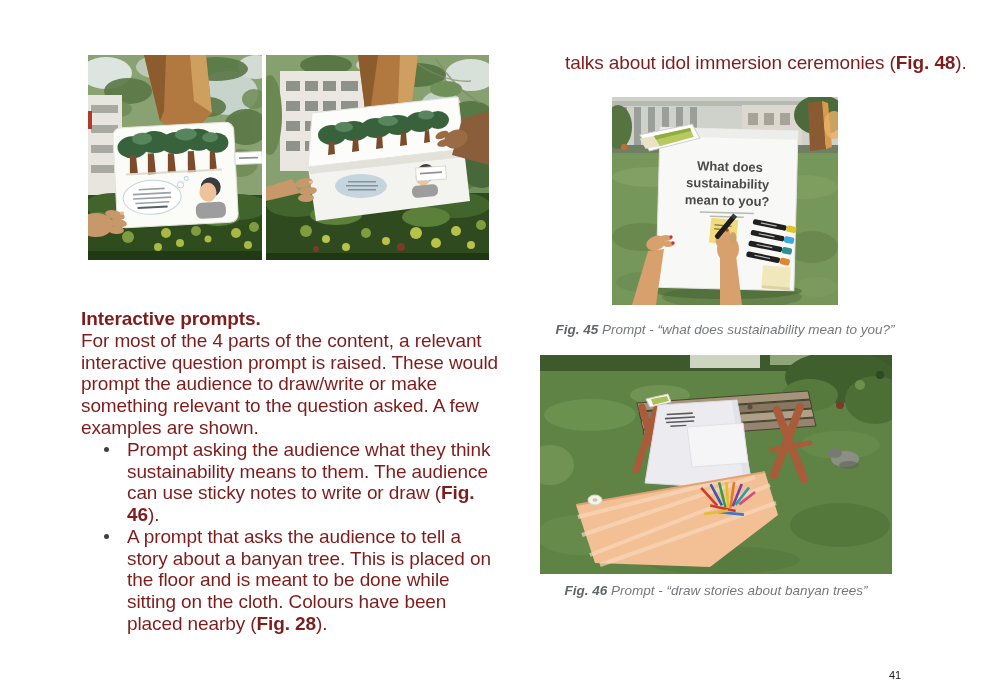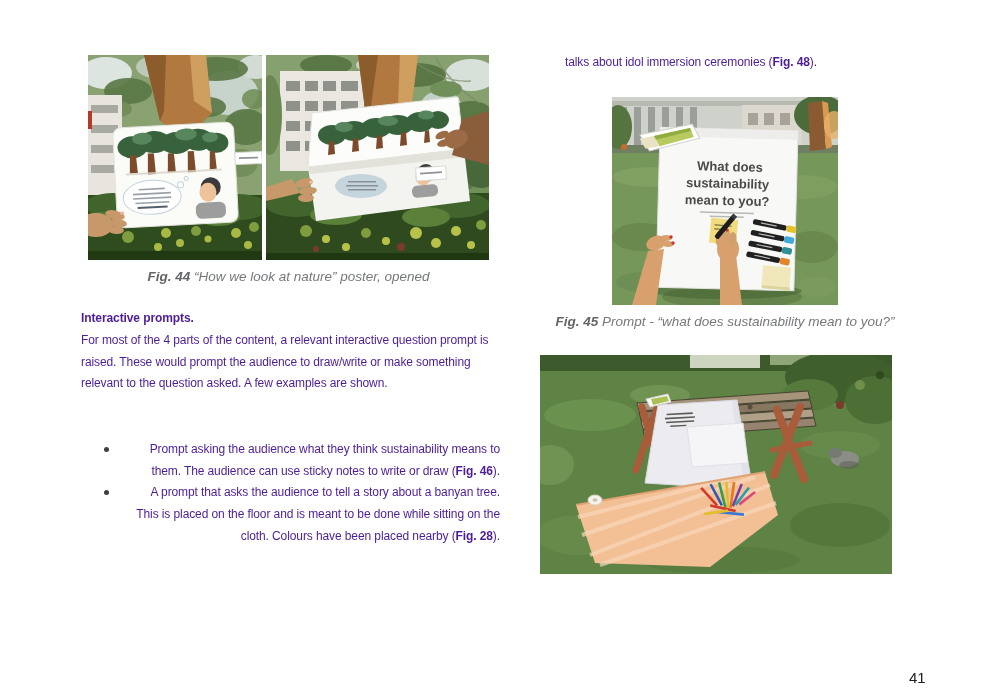--- a/index.html
+++ b/index.html
@@ -1,30 +1,30 @@
 <!DOCTYPE html>
 <html><head>
 <meta charset="utf-8">
 <style>
   html,body{margin:0;padding:0;background:#ffffff;}
   .page{position:relative;width:1000px;height:700px;background:#ffffff;overflow:hidden;
         font-family:"Liberation Sans", sans-serif;color:#3c4043;}
   .abs{position:absolute;}
   .photo{position:absolute;overflow:hidden;}
   .photo svg{display:block;}
-  .body-text{font-size:12px;line-height:21.7px;letter-spacing:-0.1px;color:#4c1d95;}
+  .body-text{font-size:19px;line-height:21.7px;letter-spacing:-0.1px;color:#7f1d1d;}
   .heading{font-weight:700;}
   .caption{font-size:13.5px;font-style:italic;color:#75787b;text-align:center;}
   .caption .cap-label{font-weight:700;color:#636669;}
   .figref{font-weight:700;}
   .bullets{position:absolute;left:104px;top:439px;width:396px;}
-  .bullet-item{display:flex;text-align:right;}
+  .bullet-item{display:flex;}
   .bullet-dot{width:5px;height:5px;border-radius:50%;background:#3c4043;margin-top:8px;flex:0 0 5px;}
   .bullet-text{margin-left:18px;flex:1;}
-  .page-number{position:absolute;left:909px;top:669px;font-size:15px;color:#202124;}
+  .page-number{position:absolute;left:889px;top:669px;font-size:11px;color:#202124;}
 </style>
 </head>
 <body>
 
 <div class="page">
 
   <div class="photo" style="left:88px;top:55px;width:174px;height:205px;">
     <svg width="174" height="205" viewBox="0 0 174 205">
       <rect width="174" height="205" fill="#8aa172"></rect>
       <g>
@@ -266,23 +266,20 @@
         <g fill="#c7986a">
           <ellipse cx="38" cy="128" rx="9" ry="4.5" transform="rotate(-12 38 128)"></ellipse>
           <ellipse cx="42" cy="136" rx="9" ry="4" transform="rotate(-6 42 136)"></ellipse>
           <ellipse cx="40" cy="143" rx="8" ry="4" transform="rotate(-2 40 143)"></ellipse>
         </g>
         <ellipse cx="45" cy="127" rx="2.2" ry="1.6" fill="#e8c0a8"></ellipse>
       </g>
     </svg>
   </div>
 
-  <div class="abs caption" style="left:88px;top:269px;width:401px;">
-    <span class="cap-label">Fig. 44</span><span> “How we look at nature” poster, opened</span>
-  </div>
 
   <div class="abs body-text heading" style="left:81px;top:308px;">Interactive prompts.</div>
 
   <div class="abs body-text" style="left:81px;top:330px;width:420px;">For most of the 4 parts of the content, a relevant interactive question prompt is raised. These would prompt the audience to draw/write or make something relevant to the question asked. A few examples are shown.</div>
 
   <div class="bullets body-text">
     <div class="bullet-item">
       <span class="bullet-dot"></span>
       <div class="bullet-text"><span>Prompt asking the audience what they think sustainability means to them. The audience can use sticky notes to write or draw (</span><span class="figref">Fig. 46</span><span>).</span></div>
     </div>
@@ -389,21 +386,21 @@
         <polygon points="20,208 44,208 52,152 36,154" fill="#d7a06c"></polygon>
         <ellipse cx="44" cy="146" rx="10" ry="7" fill="#d7a06c" transform="rotate(-20 44 146)"></ellipse>
         <ellipse cx="54" cy="141" rx="6" ry="3" fill="#d7a06c"></ellipse>
         <ellipse cx="56" cy="147" rx="6" ry="3" fill="#d7a06c"></ellipse>
         <circle cx="59" cy="140" r="1.7" fill="#cc3333"></circle>
           <circle cx="61" cy="146" r="1.7" fill="#cc3333"></circle>
       </g>
     </svg>
   </div>
 
-  <div class="abs caption" style="left:540px;top:314px;width:370px;">
+  <div class="abs caption" style="left:540px;top:322px;width:370px;">
     <span class="cap-label">Fig. 45</span><span> Prompt - “what does sustainability mean to you?”</span>
   </div>
 
   <div class="photo" style="left:540px;top:355px;width:352px;height:219px;">
     <svg width="352" height="219" viewBox="0 0 352 219">
       <rect width="352" height="219" fill="#5e8344"></rect>
       <rect width="352" height="16" fill="#3c5a2c"></rect>
       <rect x="150" y="0" width="70" height="13" fill="#cdd4c0"></rect>
       <rect x="230" y="0" width="40" height="10" fill="#8fa578"></rect>
       <g>
@@ -483,16 +480,19 @@
         <rect x="164" y="156" width="24" height="2.6" fill="#e3bd2a" transform="rotate(-8 176 157)"></rect>
       </g>
       <g>
         <ellipse cx="305" cy="104" rx="14" ry="8" fill="#8b8e85"></ellipse>
         <ellipse cx="295" cy="98" rx="7" ry="5" fill="#767a72"></ellipse>
         <ellipse cx="309" cy="110" rx="10" ry="4" fill="#5f6358" opacity="0.6"></ellipse>
       </g>
     </svg>
   </div>
 
+  <div class="abs caption" style="left:540px;top:583px;width:352px;">
+    <span class="cap-label">Fig. 46</span><span> Prompt - “draw stories about banyan trees”</span>
+  </div>
 
   <div class="page-number">41</div>
 
 </div>
 
 </body></html>

